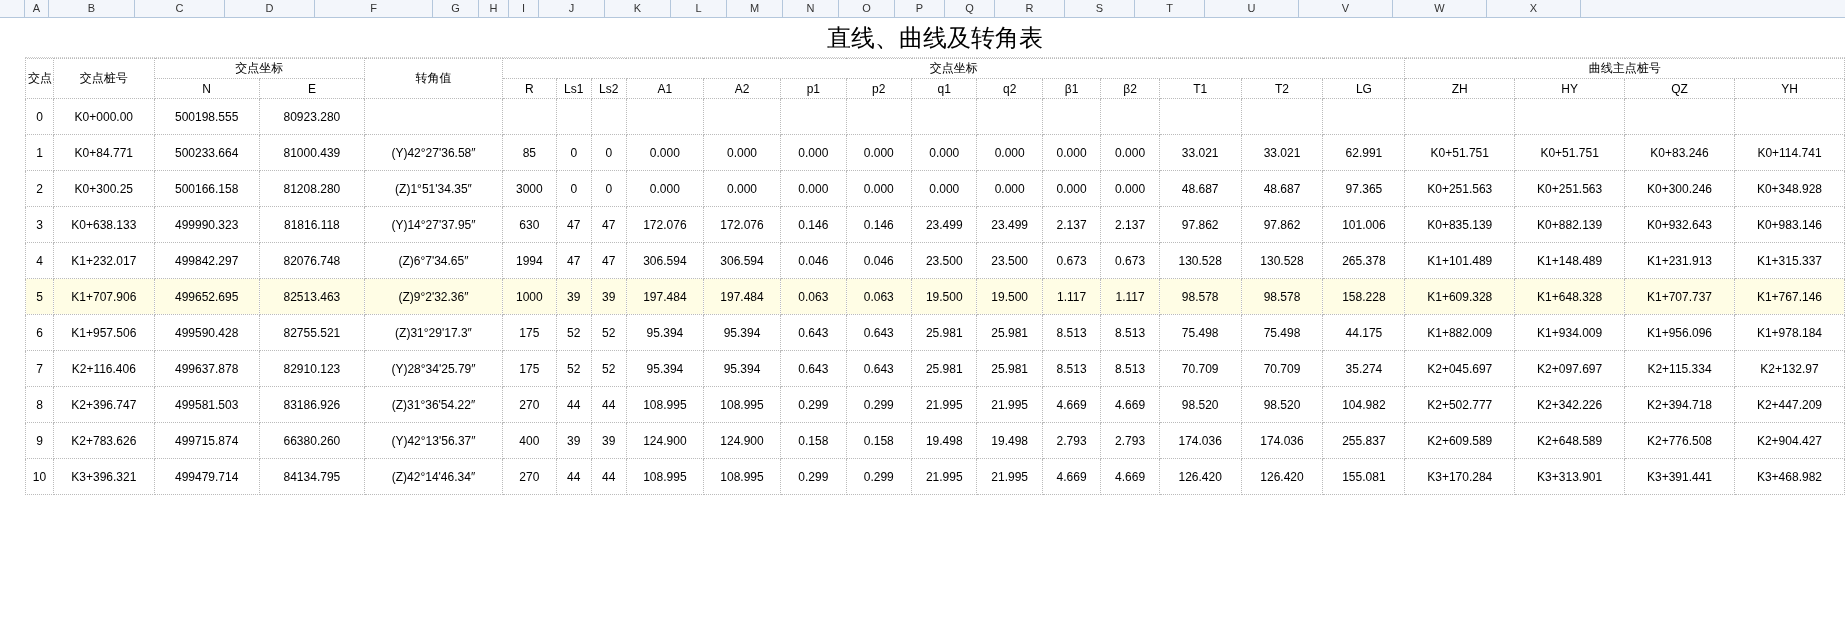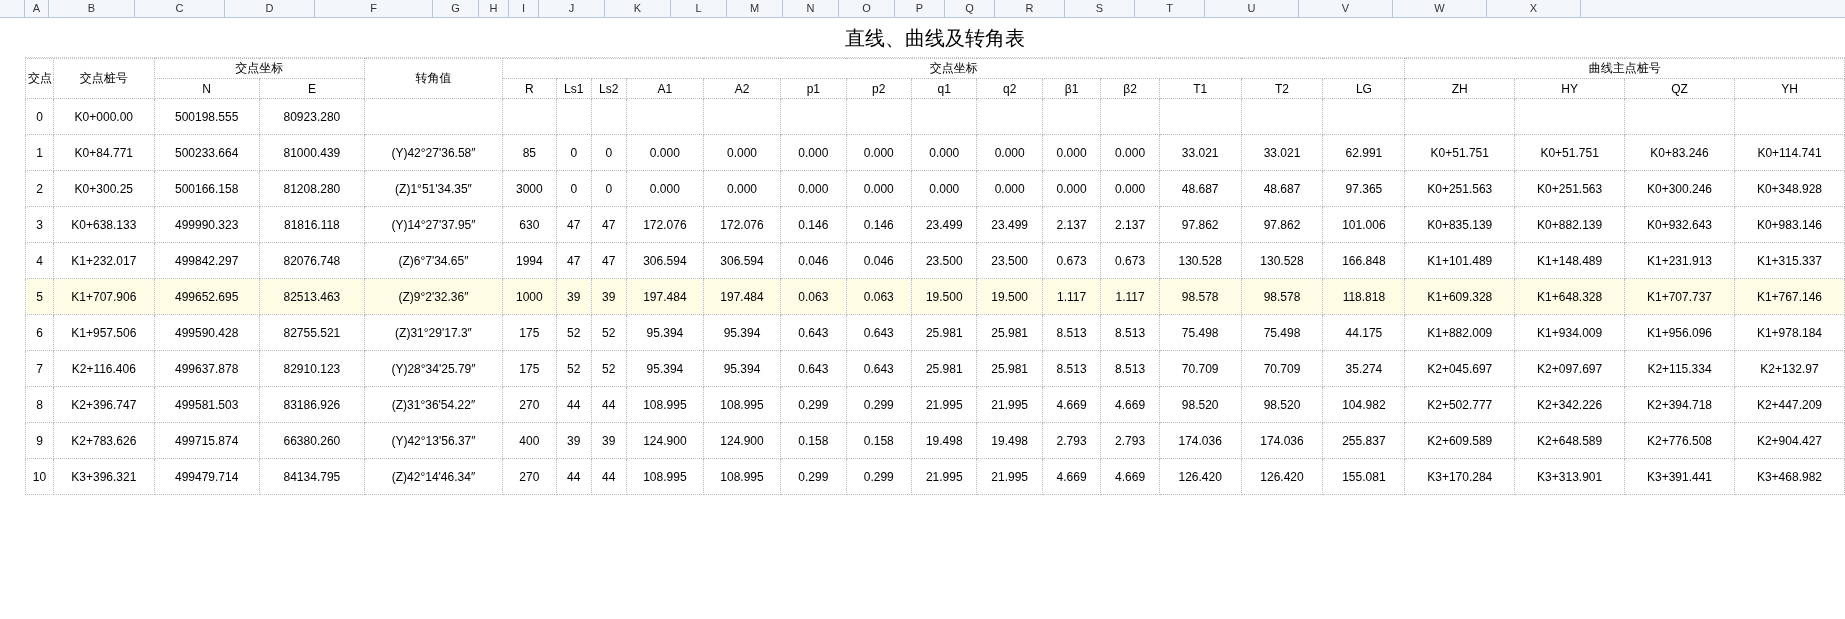--- a/index.html
+++ b/index.html
@@ -29,21 +29,21 @@
   .sheet-wrap {
     position: relative;
     width: 1845px;
   }
   .sheet {
     margin-left: 25px;
     width: 1820px;
   }
   .title-row {
     height: 40px;
-    font-size: 20px;
+    font-size: 24px;
     font-family: Liberation Sans, sans-serif;
     text-align: center;
     line-height: 40px;
     border-bottom: 1px dotted #ccc;
   }
   table.data {
     border-collapse: collapse;
     width: 100%;
     table-layout: fixed;
   }
@@ -287,21 +287,21 @@
             <td>306.594</td>
             <td>306.594</td>
             <td>0.046</td>
             <td>0.046</td>
             <td>23.500</td>
             <td>23.500</td>
             <td>0.673</td>
             <td>0.673</td>
             <td>130.528</td>
             <td>130.528</td>
-            <td>166.848</td>
+            <td>265.378</td>
             <td>K1+101.489</td>
             <td>K1+148.489</td>
             <td>K1+231.913</td>
             <td>K1+315.337</td>
           </tr>
           <tr class="row-sel">
             <td>5</td>
             <td>K1+707.906</td>
             <td>499652.695</td>
             <td>82513.463</td>
@@ -312,21 +312,21 @@
             <td>197.484</td>
             <td>197.484</td>
             <td>0.063</td>
             <td>0.063</td>
             <td>19.500</td>
             <td>19.500</td>
             <td>1.117</td>
             <td>1.117</td>
             <td>98.578</td>
             <td>98.578</td>
-            <td>118.818</td>
+            <td>158.228</td>
             <td>K1+609.328</td>
             <td>K1+648.328</td>
             <td>K1+707.737</td>
             <td>K1+767.146</td>
           </tr>
           <tr>
             <td>6</td>
             <td>K1+957.506</td>
             <td>499590.428</td>
             <td>82755.521</td>

